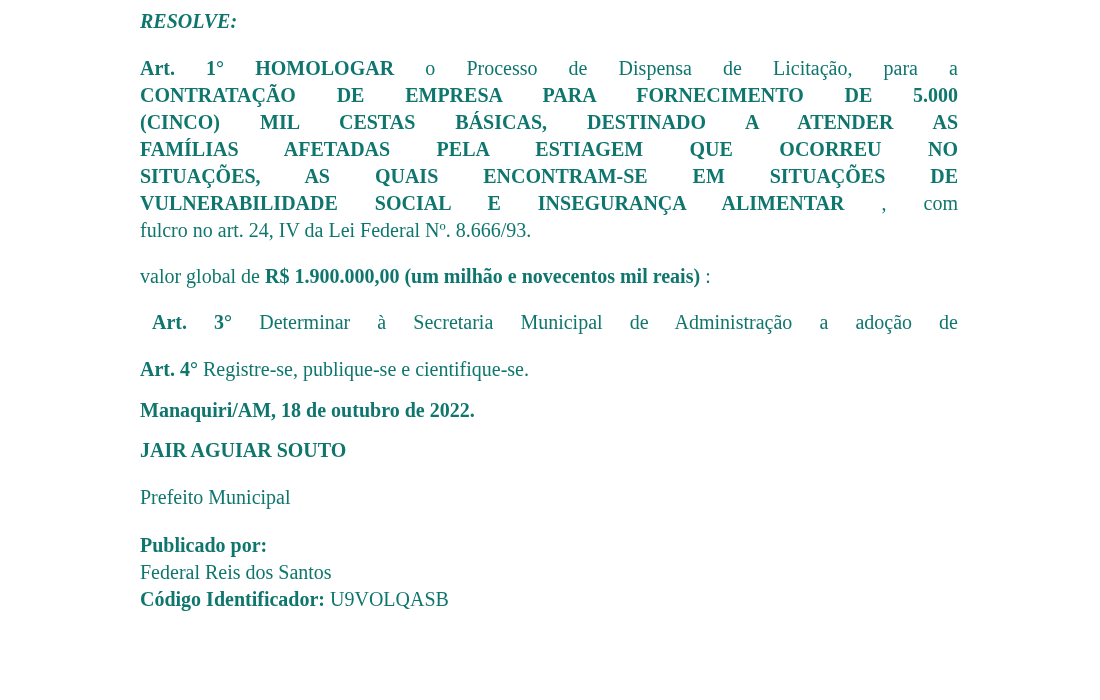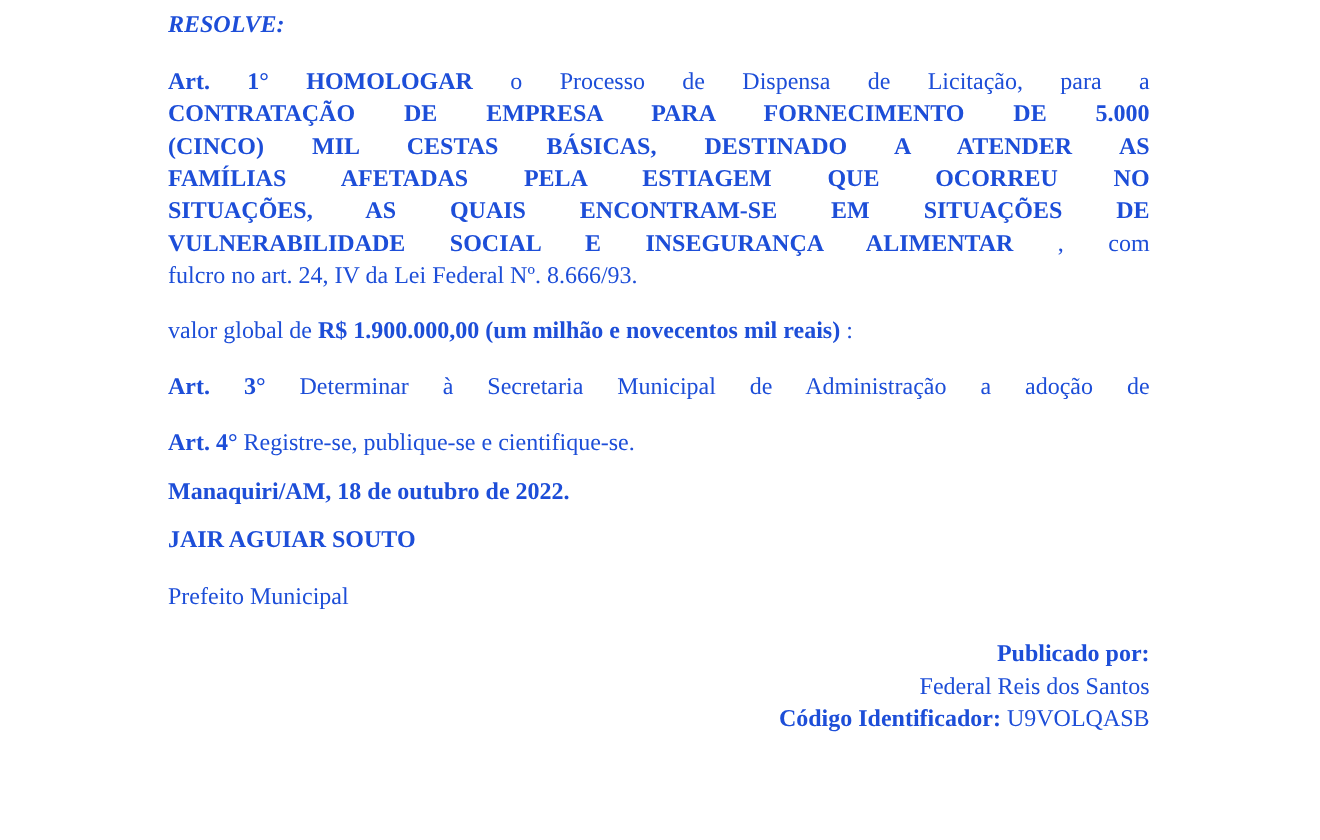--- a/index.html
+++ b/index.html
@@ -8,44 +8,44 @@
     background: #ffffff;
     overflow: hidden;
   }
   .page {
     position: relative;
     width: 1100px; height: 700px;
     background: #ffffff;
     font-family: "Liberation Serif", serif;
     font-size: 20px;
     line-height: 27px;
-    color: #1d4ed8;
+    color: #0f766e;
   }
   .doc {
     position: absolute;
     left: 140px; top: 8px;
     width: 818px;
   }
   .block { margin-bottom: 19px; }
   .block-resolve-heading   { margin-bottom: 20px; }
   .block-article-1         { margin-bottom: 19px; }
   .block-article-2         { margin-bottom: 19px; }
-  .block-article-3         { margin-bottom: 20px; }
+  .block-article-3         { margin-bottom: 20px; margin-left: 12px; }
   .block-article-4         { margin-bottom: 14px; }
   .block-place-date        { margin-bottom: 13px; }
   .block-signer-name       { margin-bottom: 20px; }
   .block-signer-title      { margin-bottom: 21px; }
   .block-publication-footer{ margin-bottom: 0; text-align: right; }
   .line { text-align: left; }
   .line.just {
     text-align: justify;
     text-align-last: justify;
     -moz-text-align-last: justify;
   }
-  .block-publication-footer .line { text-align: right; }
+  .block-publication-footer .line { text-align: left; }
   .b { font-weight: bold; }
   .i { font-style: italic; }
 </style>
 </head>
 <body>
 
 <div class="page">
   <div class="doc">
       <div class="block block-resolve-heading">
         <div class="line"><span class="b i">RESOLVE:</span></div>

